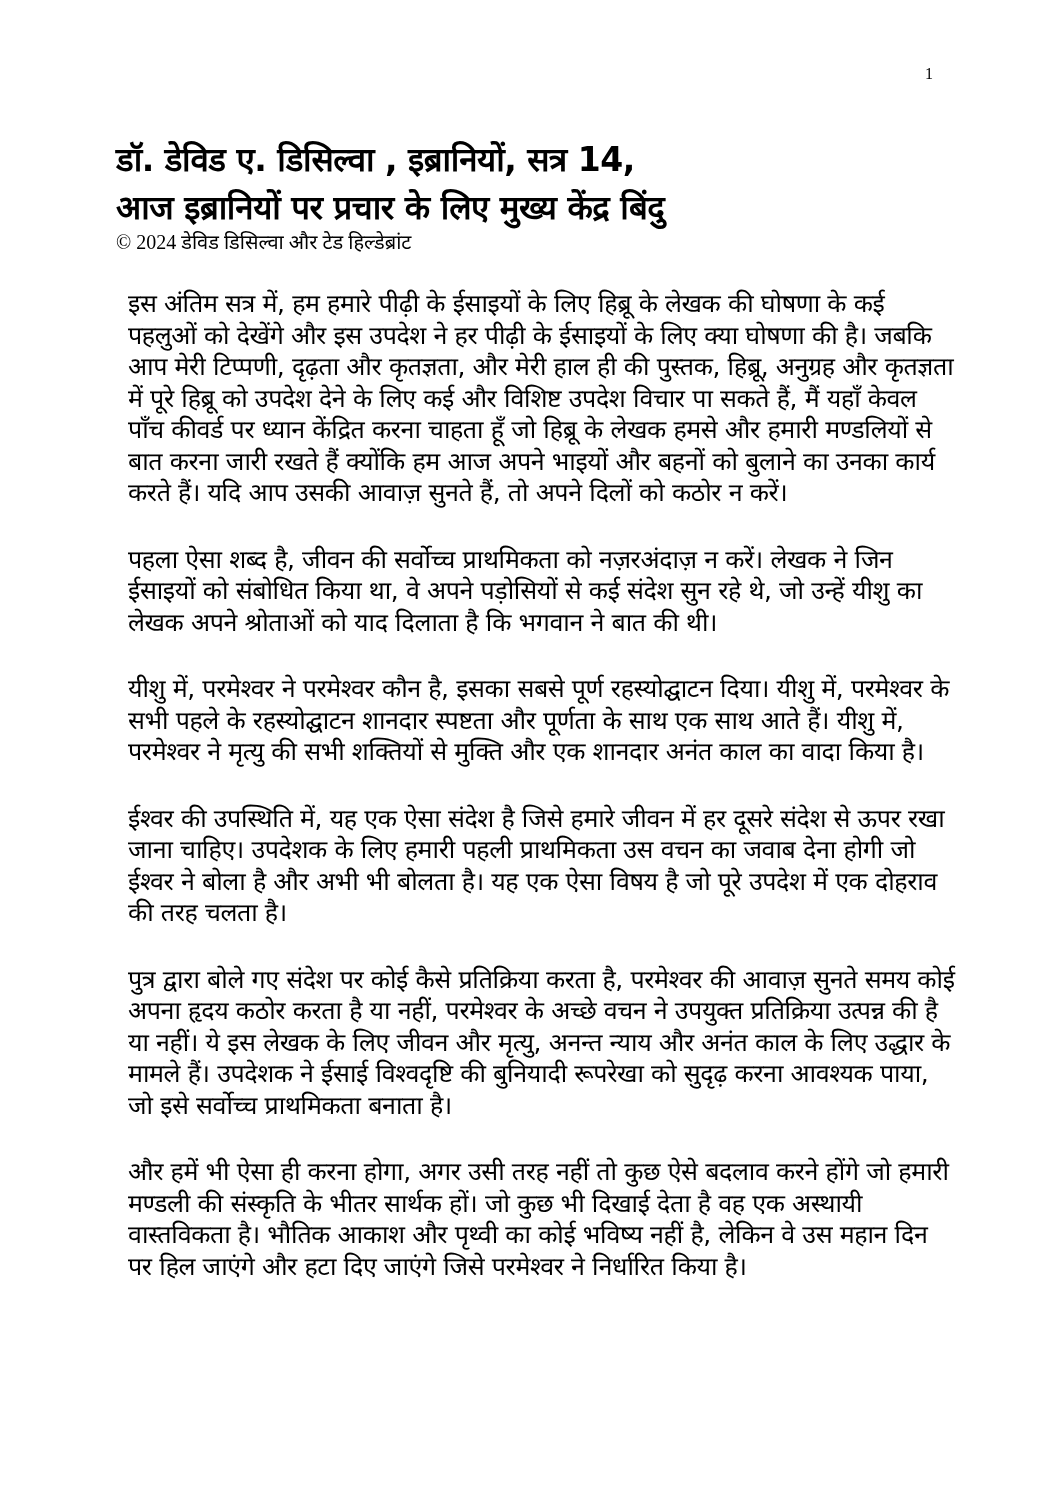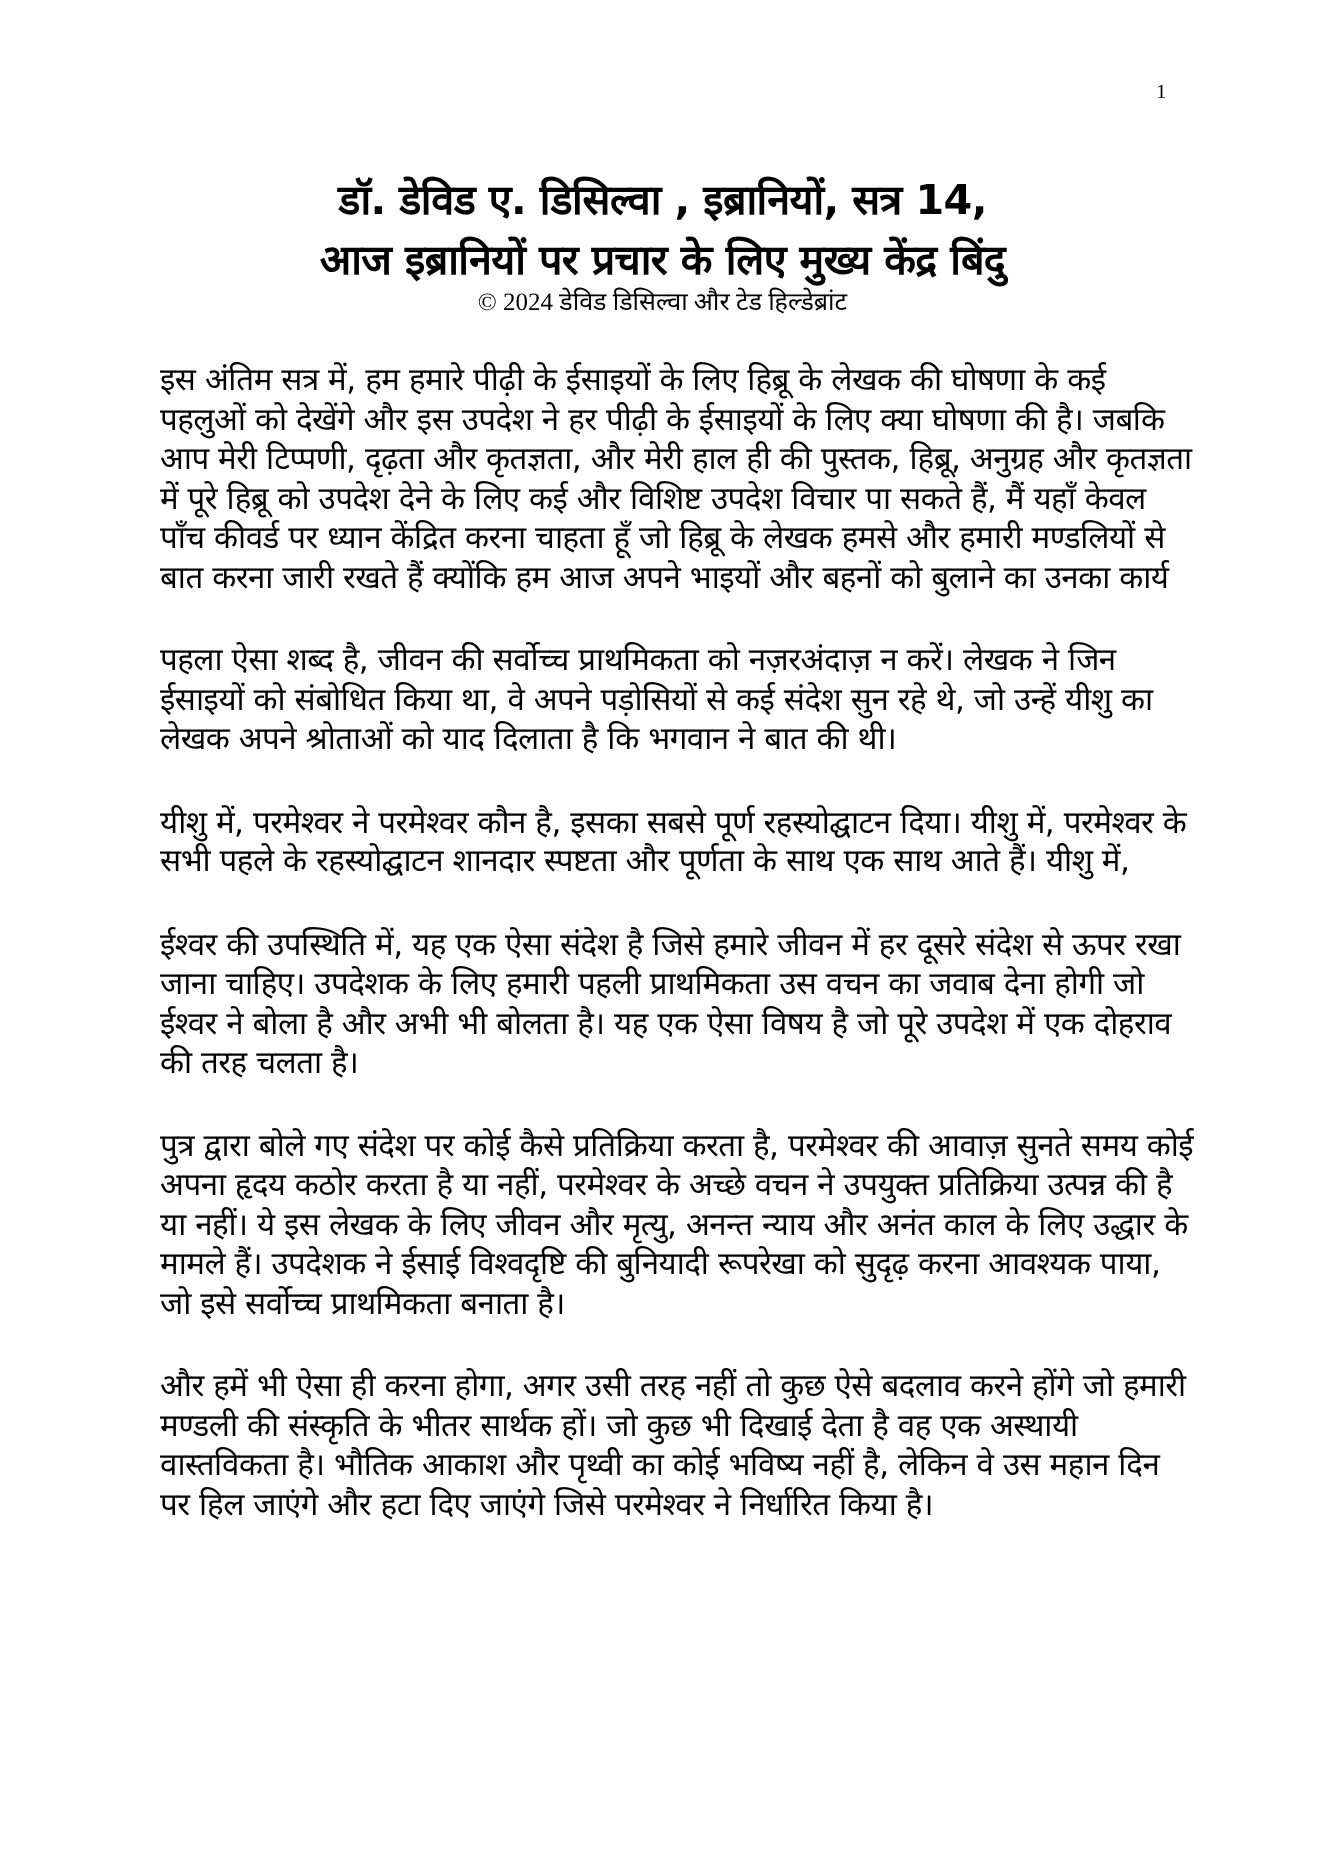--- a/index.html
+++ b/index.html
@@ -19,23 +19,22 @@
       position: absolute;
       top: 66px;
       left: 925px;
       font-family: "Liberation Serif", "DejaVu Serif", serif;
       font-size: 16px;
       line-height: 16px;
     }
     .title-block {
       position: absolute;
       top: 136px;
-      left: 100px;
+      left: 116px;
       width: 860px;
-      text-align: center;
     }
     .title-line {
       font-size: 33px;
       font-weight: bold;
       line-height: 48px;
       letter-spacing: -0.5px;
       white-space: nowrap;
     }
     .copyright {
       font-size: 20px;
@@ -73,29 +72,31 @@
 </div>
 
 <div class="body-text">
   <div class="para">
     <span class="line">इस अंतिम सत्र में, हम हमारे पीढ़ी के ईसाइयों के लिए हिब्रू के लेखक की घोषणा के कई</span>
     <span class="line">पहलुओं को देखेंगे और इस उपदेश ने हर पीढ़ी के ईसाइयों के लिए क्या घोषणा की है। जबकि</span>
     <span class="line">आप मेरी टिप्पणी, दृढ़ता और कृतज्ञता, और मेरी हाल ही की पुस्तक, हिब्रू, अनुग्रह और कृतज्ञता</span>
     <span class="line">में पूरे हिब्रू को उपदेश देने के लिए कई और विशिष्ट उपदेश विचार पा सकते हैं, मैं यहाँ केवल</span>
     <span class="line">पाँच कीवर्ड पर ध्यान केंद्रित करना चाहता हूँ जो हिब्रू के लेखक हमसे और हमारी मण्डलियों से</span>
     <span class="line">बात करना जारी रखते हैं क्योंकि हम आज अपने भाइयों और बहनों को बुलाने का उनका कार्य</span>
+    <span class="line">करते हैं। यदि आप उसकी आवाज़ सुनते हैं, तो अपने दिलों को कठोर न करें।</span>
   </div>
   <div class="para">
     <span class="line">पहला ऐसा शब्द है, जीवन की सर्वोच्च प्राथमिकता को नज़रअंदाज़ न करें। लेखक ने जिन</span>
     <span class="line">ईसाइयों को संबोधित किया था, वे अपने पड़ोसियों से कई संदेश सुन रहे थे, जो उन्हें यीशु का</span>
     <span class="line">लेखक अपने श्रोताओं को याद दिलाता है कि भगवान ने बात की थी।</span>
   </div>
   <div class="para">
     <span class="line">यीशु में, परमेश्वर ने परमेश्वर कौन है, इसका सबसे पूर्ण रहस्योद्घाटन दिया। यीशु में, परमेश्वर के</span>
     <span class="line">सभी पहले के रहस्योद्घाटन शानदार स्पष्टता और पूर्णता के साथ एक साथ आते हैं। यीशु में,</span>
+    <span class="line">परमेश्वर ने मृत्यु की सभी शक्तियों से मुक्ति और एक शानदार अनंत काल का वादा किया है।</span>
   </div>
   <div class="para">
     <span class="line">ईश्वर की उपस्थिति में, यह एक ऐसा संदेश है जिसे हमारे जीवन में हर दूसरे संदेश से ऊपर रखा</span>
     <span class="line">जाना चाहिए। उपदेशक के लिए हमारी पहली प्राथमिकता उस वचन का जवाब देना होगी जो</span>
     <span class="line">ईश्वर ने बोला है और अभी भी बोलता है। यह एक ऐसा विषय है जो पूरे उपदेश में एक दोहराव</span>
     <span class="line">की तरह चलता है।</span>
   </div>
   <div class="para">
     <span class="line">पुत्र द्वारा बोले गए संदेश पर कोई कैसे प्रतिक्रिया करता है, परमेश्वर की आवाज़ सुनते समय कोई</span>
     <span class="line">अपना हृदय कठोर करता है या नहीं, परमेश्वर के अच्छे वचन ने उपयुक्त प्रतिक्रिया उत्पन्न की है</span>

